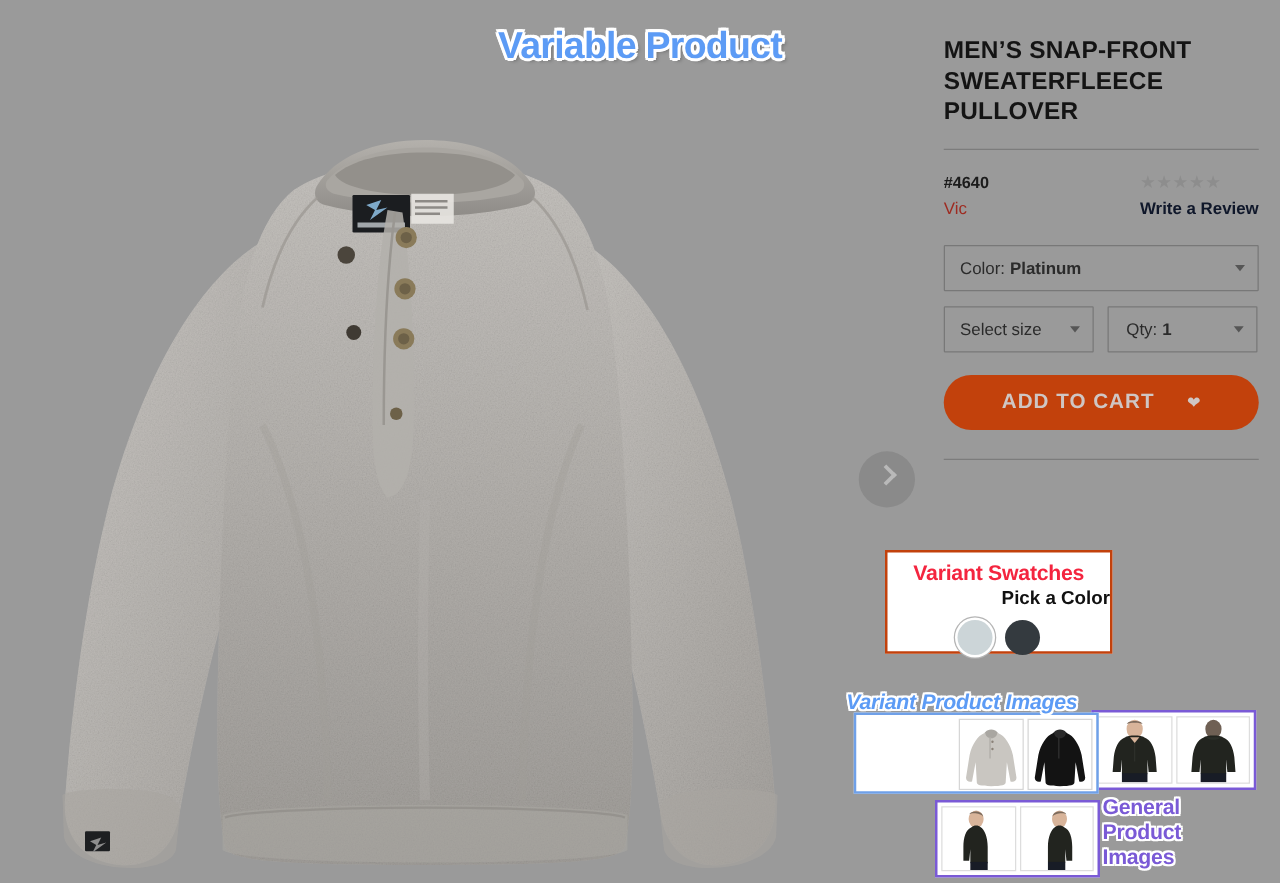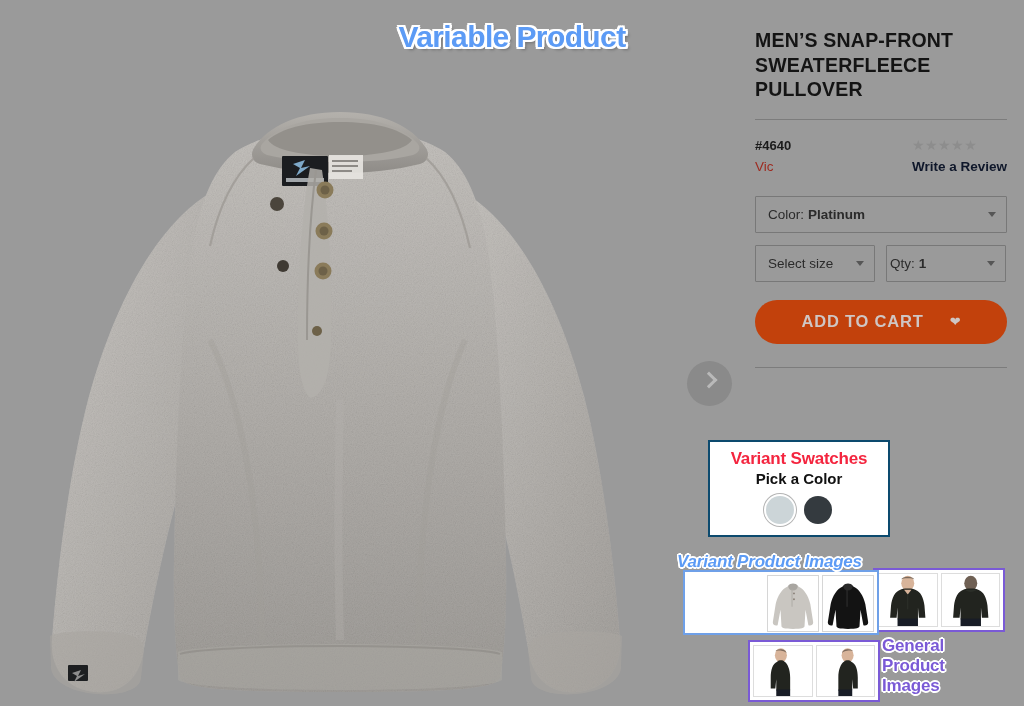--- a/index.html
+++ b/index.html
@@ -175,21 +175,21 @@
     border-top: 5px solid #565656;
   }
   #color-select { margin-top: 22px; }
   .val { font-weight: bold; margin-left: 4px; }
   #size-qty-row {
     margin-top: 12px;
     display: flex;
     gap: 11px;
   }
   #size-select { width: 120px; }
-  #qty-select  { width: 120px; padding-left: 3px; }
+  #qty-select  { width: 120px; padding-left: 14px; }
 
   
   #add-to-cart {
     margin-top: 18px;
     height: 44px;
     border-radius: 24px;
     background: #c2410c;
     display: flex;
     align-items: center;
     justify-content: center;
@@ -207,31 +207,31 @@
   .rule2 {
     height: 1px;
     background: #7c7c7c;
     margin-top: 23px;
   }
 
   
   #swatch-anno {
     position: absolute;
     left: 708px; top: 440px;
-    width: 182px; height: 97px;
+    width: 182px; height: 83px;
     background: #ffffff;
-    border: 2px solid #0c4a6e;
+    border: 2px solid #c2410c;
     z-index: 30;
   }
   #swatch-anno .anno-title {
     text-align: center;
     margin-top: 7px;
   }
   #pick-a-color {
-    text-align: center;
+    text-align: right;
     font-size: 15px;
     font-weight: bold;
     color: #111;
     margin-top: 2px;
   }
   #swatch-row {
     display: flex;
     justify-content: center;
     align-items: center;
     gap: 10px;

